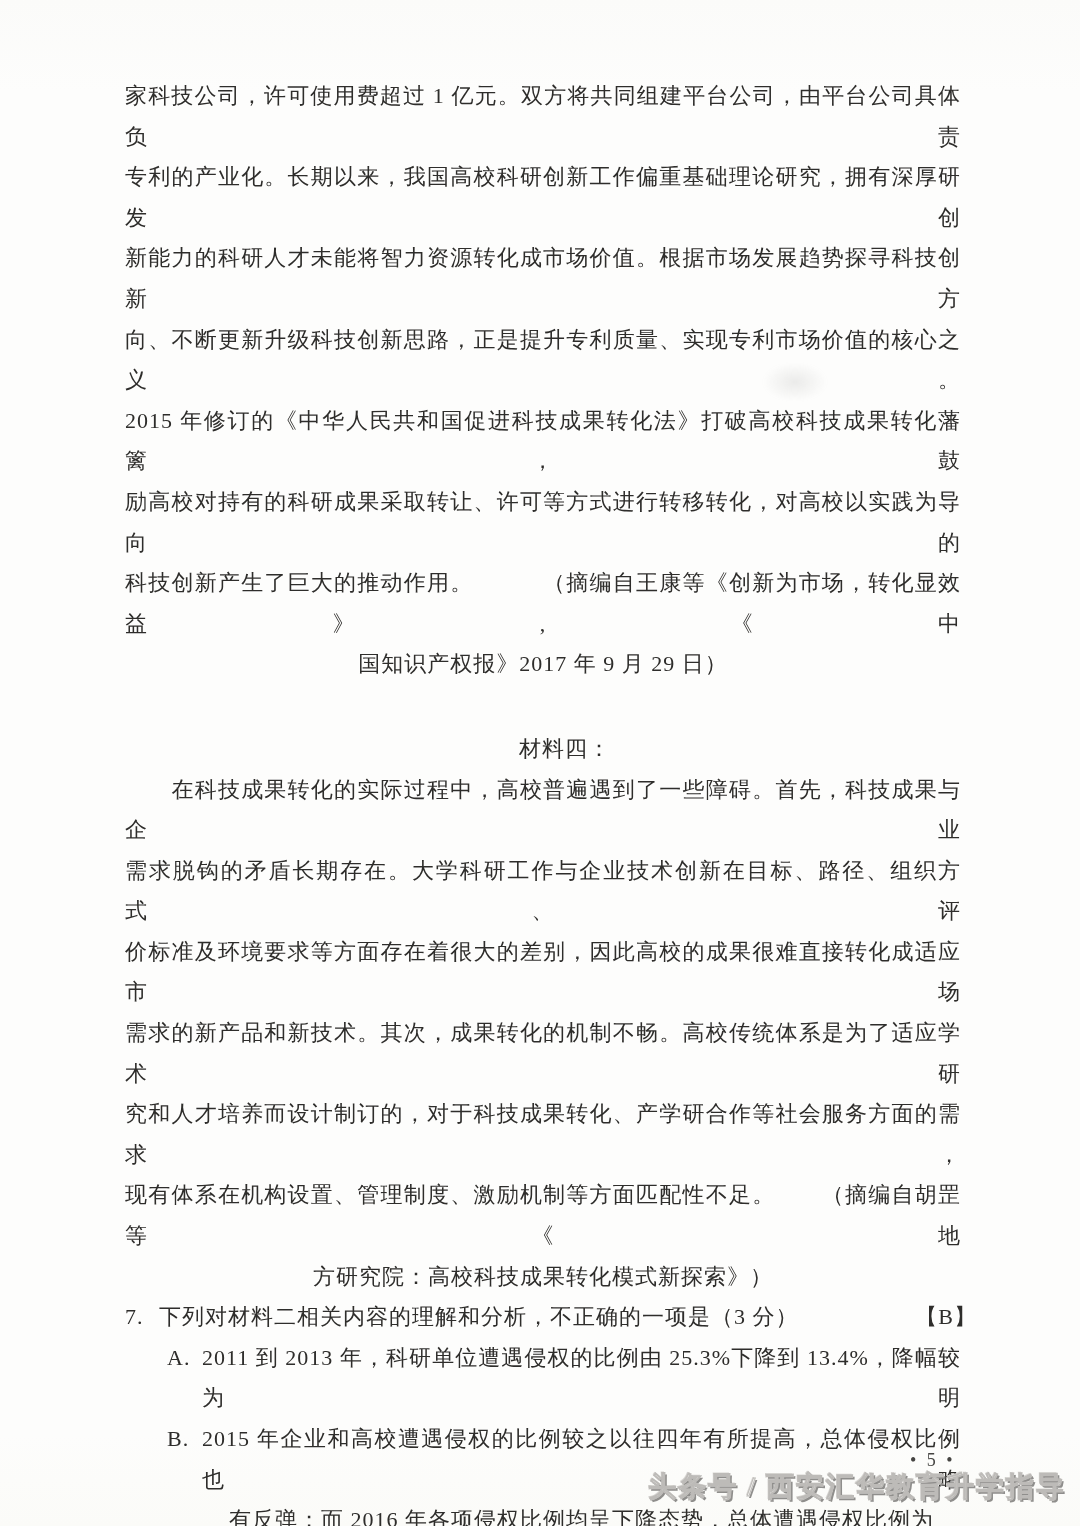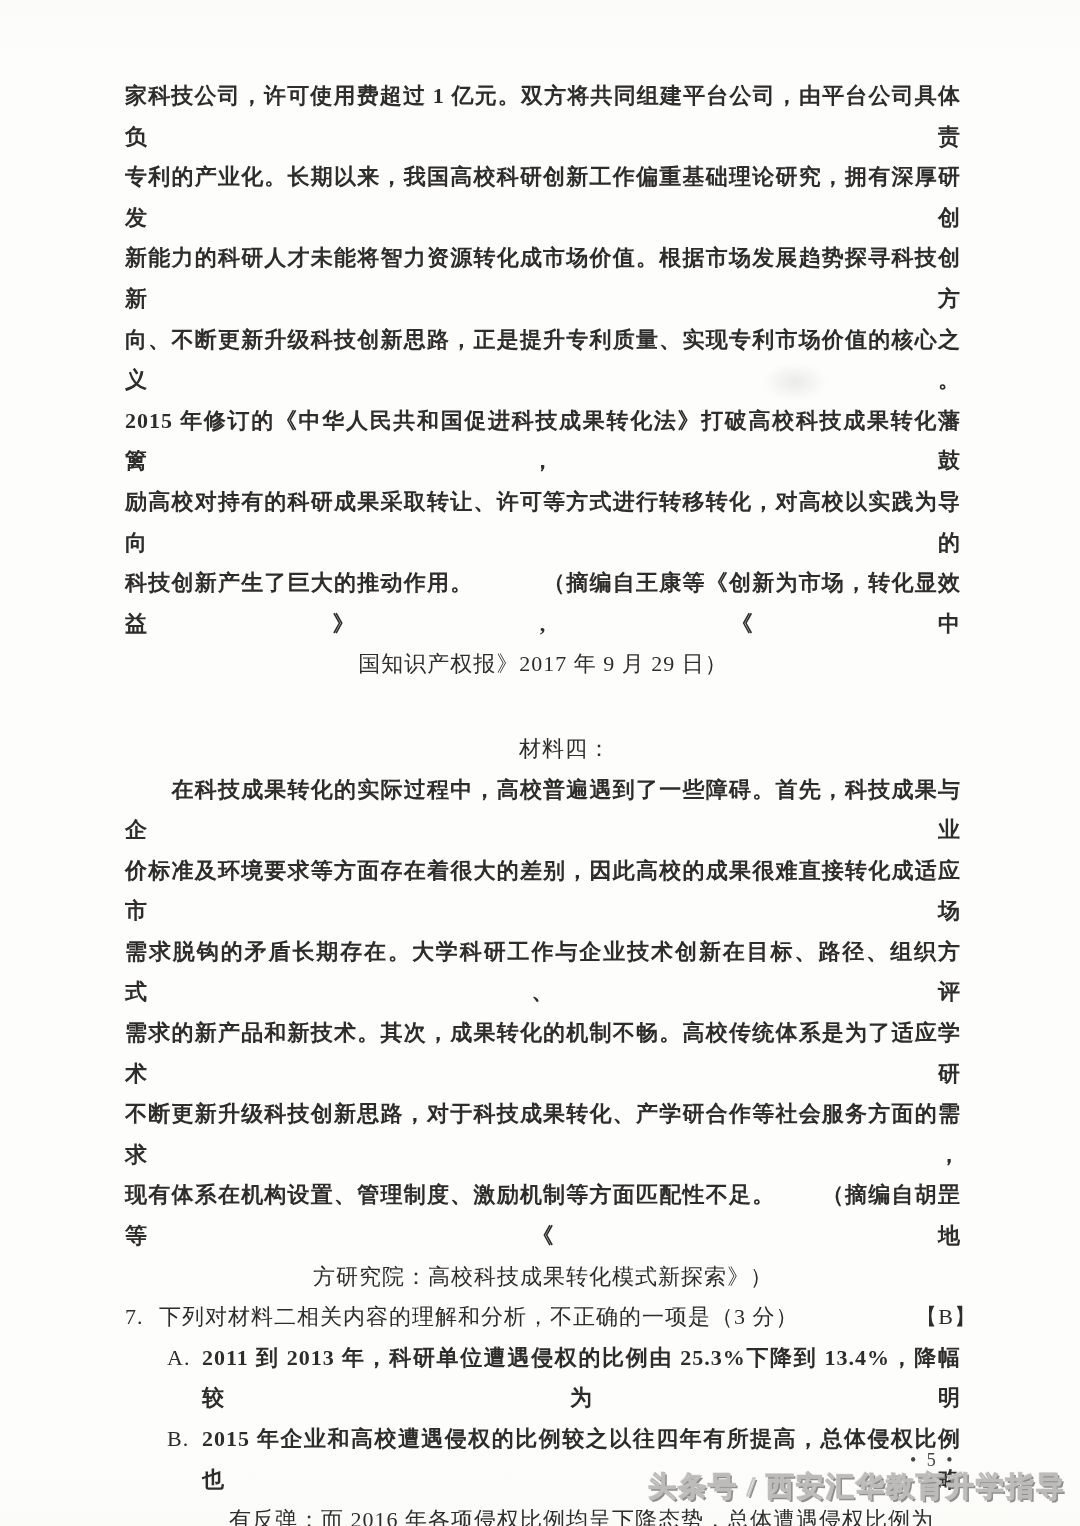--- a/index.html
+++ b/index.html
@@ -22,21 +22,20 @@
     line-height: 40.6px;
     letter-spacing: 1px;
   }
   .t-line {
     white-space: pre-wrap;
     text-align: center;
   }
   .t-line.full {
     text-align: justify;
     text-align-last: justify;
-    font-weight: bold;
   }
   .head-indent { text-indent: 2em; margin-top: 44px; }
   .q-row { display: flex; align-items: baseline; }
   .q-num { flex: none; width: 34px; }
   .q-stem { flex: none; }
   .q-answer { margin-left: auto; margin-right: -16px; }
   .option { display: flex; padding-left: 42px; }
   .opt-label { flex: none; width: 35px; }
   .opt-lines { flex: 1; min-width: 0; }
   .scan-smudge {
@@ -75,24 +74,24 @@
         <div class="t-line full">2015 年修订的《中华人民共和国促进科技成果转化法》打破高校科技成果转化藩篱，鼓</div>
         <div class="t-line full">励高校对持有的科研成果采取转让、许可等方式进行转移转化，对高校以实践为导向的</div>
         <div class="t-line full">科技创新产生了巨大的推动作用。　　　（摘编自王康等《创新为市场，转化显效益》,《中</div>
         <div class="t-line">国知识产权报》2017 年 9 月 29 日）</div>
       </section>
 
     <div class="t-line head-indent">材料四：</div>
 
     <section>
         <div class="t-line full">　　在科技成果转化的实际过程中，高校普遍遇到了一些障碍。首先，科技成果与企业</div>
+        <div class="t-line full">需求脱钩的矛盾长期存在。大学科研工作与企业技术创新在目标、路径、组织方式、评</div>
         <div class="t-line full">价标准及环境要求等方面存在着很大的差别，因此高校的成果很难直接转化成适应市场</div>
-        <div class="t-line full">需求脱钩的矛盾长期存在。大学科研工作与企业技术创新在目标、路径、组织方式、评</div>
         <div class="t-line full">需求的新产品和新技术。其次，成果转化的机制不畅。高校传统体系是为了适应学术研</div>
-        <div class="t-line full">不断更新升级科技创新思路，对于科技成果转化、产学研合作等社会服务方面的需求，</div>
+        <div class="t-line full">究和人才培养而设计制订的，对于科技成果转化、产学研合作等社会服务方面的需求，</div>
         <div class="t-line full">现有体系在机构设置、管理制度、激励机制等方面匹配性不足。　　（摘编自胡罡等《地</div>
         <div class="t-line">方研究院：高校科技成果转化模式新探索》）</div>
       </section>
 
     <section>
       <div class="q-row">
         <span class="q-num">7.</span>
         <span class="q-stem">下列对材料二相关内容的理解和分析，不正确的一项是（3 分）</span>
         <span class="q-answer">【B】</span>
       </div>

